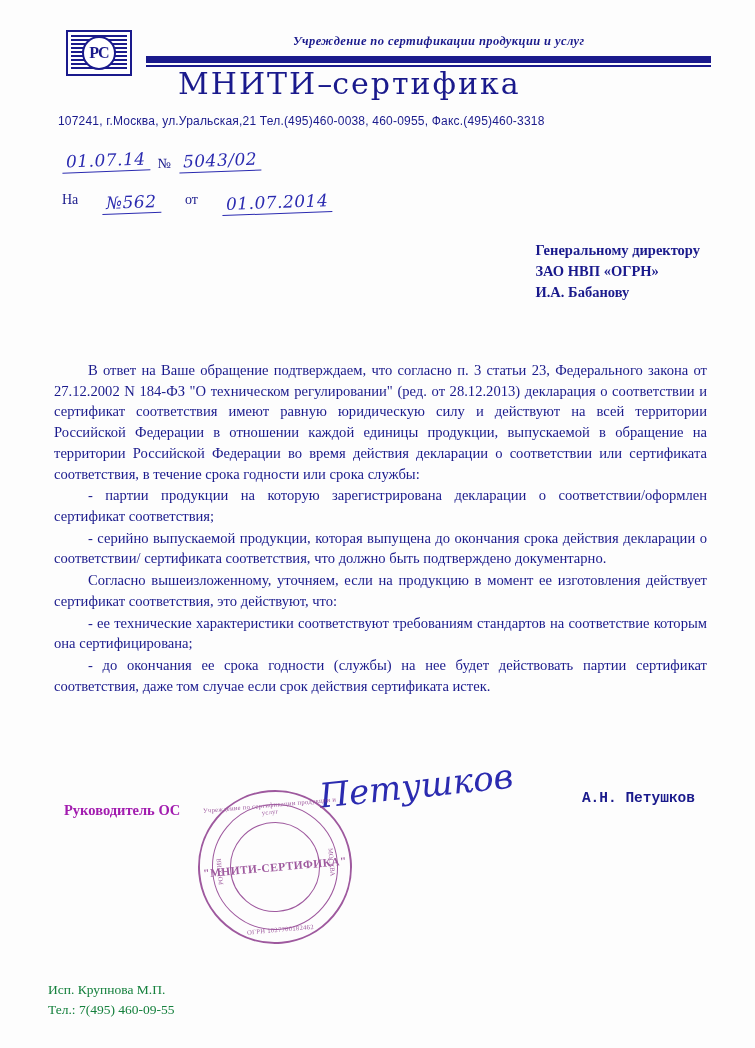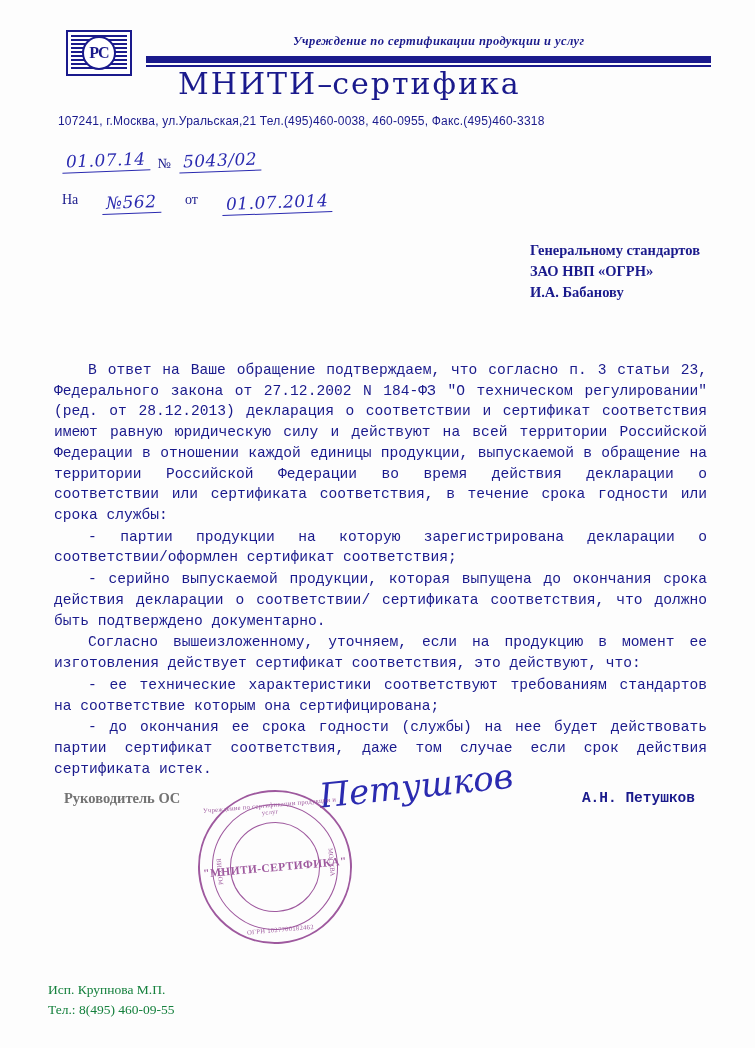--- a/index.html
+++ b/index.html
@@ -184,21 +184,21 @@
     color: #1a1a8c;
     white-space: nowrap;
   }
 
   
   .body-text {
     position: absolute;
     left: 54px;
     right: 48px;
     top: 360px;
-    font-family: Liberation Mono, monospace;
+    font-family: Liberation Serif, serif;
     font-size: 14.6px;
     line-height: 1.42;
     color: #1a1a8c;
     text-align: justify;
   }
   .body-text p {
     margin: 0 0 1px 0;
     text-indent: 34px;
   }
   .body-text p.dash-item {
@@ -209,24 +209,24 @@
   .sig-row {
     position: absolute;
     left: 64px;
     right: 60px;
     top: 790px;
     height: 24px;
   }
   .sig-left {
     position: absolute;
     left: 0;
-    top: 0;
+    top: 12px;
     font-weight: bold;
     font-size: 14.5px;
-    color: #737373;
+    color: #a21caf;
     font-family: "Liberation Serif", serif;
   }
   .sig-right {
     position: absolute;
     right: 0;
     top: 0;
     font-weight: bold;
     font-size: 14.5px;
     color: #1a1a8c;
     font-family: Liberation Mono, monospace;
@@ -360,21 +360,21 @@
     </div>
     <div class="ref-row2">
       <span class="ref-label">На</span>
       <span class="hand underline">№562</span>
       <span class="ref-label">от</span>
       <span class="hand underline">01.07.2014</span>
     </div>
   </div>
 
   <div class="addressee">
-    <div>Генеральному стандартов</div>
+    <div>Генеральному директору</div>
     <div>ЗАО НВП «ОГРН»</div>
     <div>И.А. Бабанову</div>
   </div>
 
   <div class="body-text">
     <p>В ответ на Ваше обращение подтверждаем, что согласно п. 3 статьи 23, Федерального закона от 27.12.2002 N 184-ФЗ "О техническом регулировании" (ред. от 28.12.2013) декларация о соответствии и сертификат соответствия имеют равную юридическую силу и действуют на всей территории Российской Федерации в отношении каждой единицы продукции, выпускаемой в обращение на территории Российской Федерации во время действия декларации о соответствии или сертификата соответствия, в течение срока годности или срока службы:</p>
     <p class="dash-item">- партии продукции на которую зарегистрирована декларации о соответствии/оформлен сертификат соответствия;</p>
     <p class="dash-item">- серийно выпускаемой продукции, которая выпущена до окончания срока действия декларации о соответствии/ сертификата соответствия, что должно быть подтверждено документарно.</p>
     <p>Согласно вышеизложенному, уточняем, если на продукцию в момент ее изготовления действует сертификат соответствия, это действуют, что:</p>
     <p class="dash-item">- ее технические характеристики соответствуют требованиям стандартов на соответствие которым она сертифицирована;</p>
@@ -393,16 +393,16 @@
     <div class="inner-ring2"></div>
     <div class="arc-top">Учреждение по сертификации продукции и услуг</div>
     <div class="center-text">"МНИТИ-СЕРТИФИКА"</div>
     <div class="arc-bottom">ОГРН 1027700182462</div>
     <div class="arc-mid-left">РОССИЯ</div>
     <div class="arc-mid-right">МОСКВА</div>
   </div>
 
   <div class="footer">
     <div>Исп. Крупнова М.П.</div>
-    <div>Тел.: 8(495) 460-09-55</div>
+    <div>Тел.: 7(495) 460-09-55</div>
   </div>
 
 </div>
 
 </body></html>

